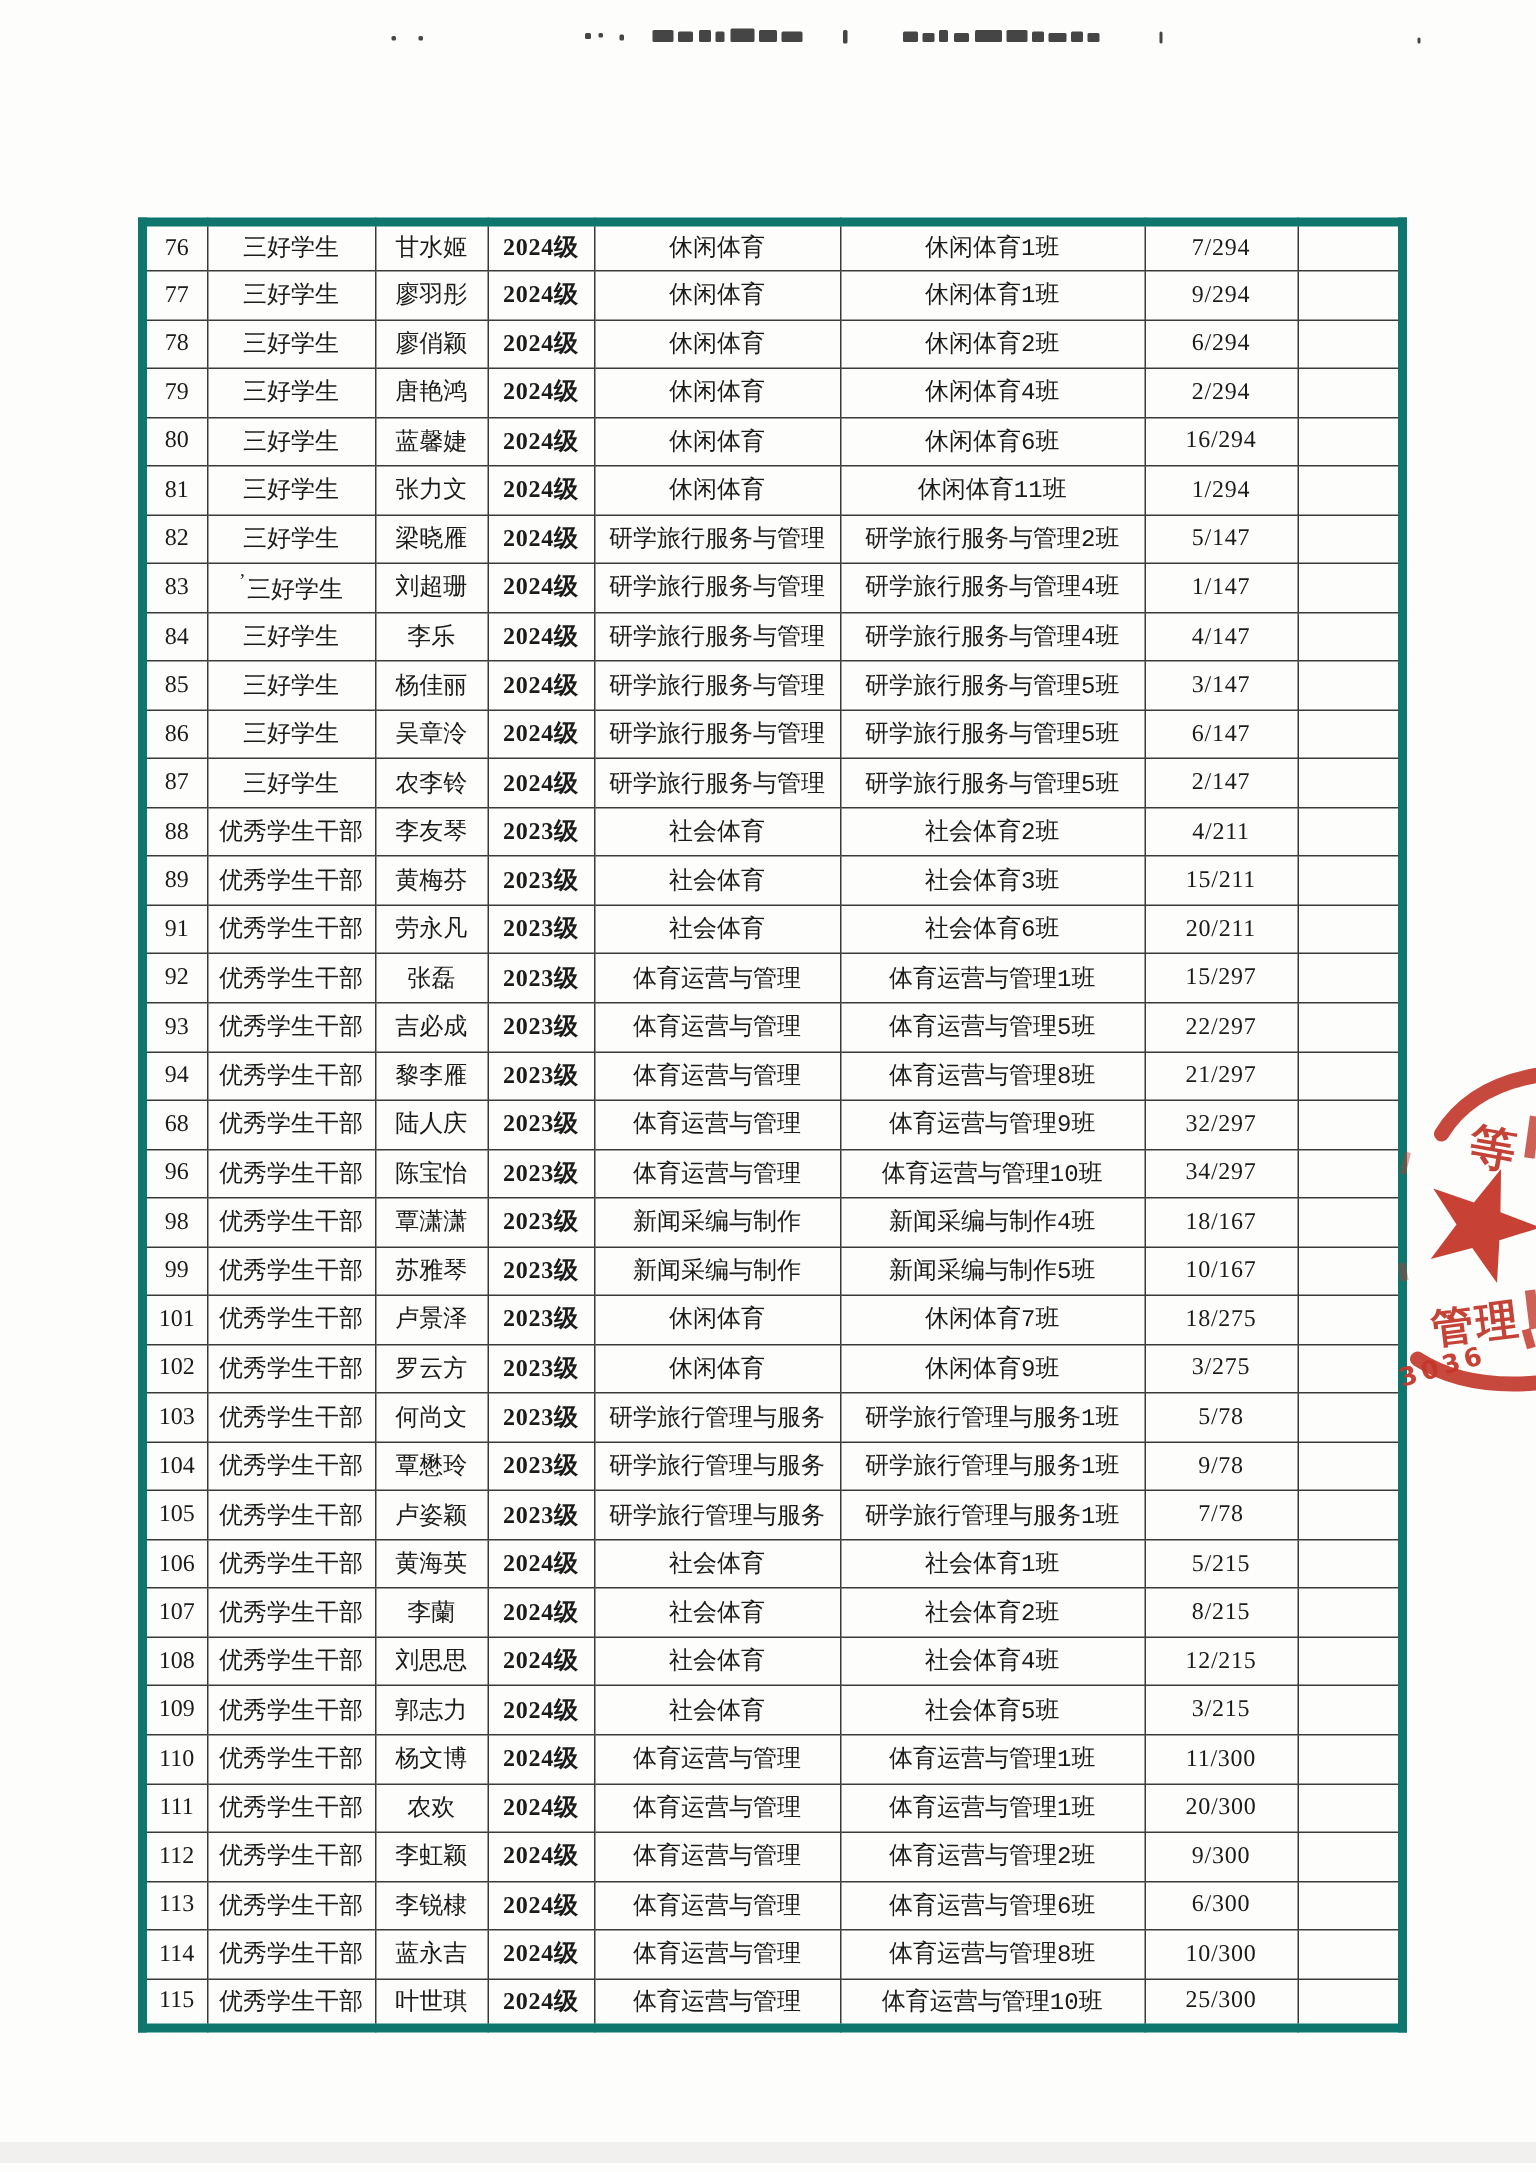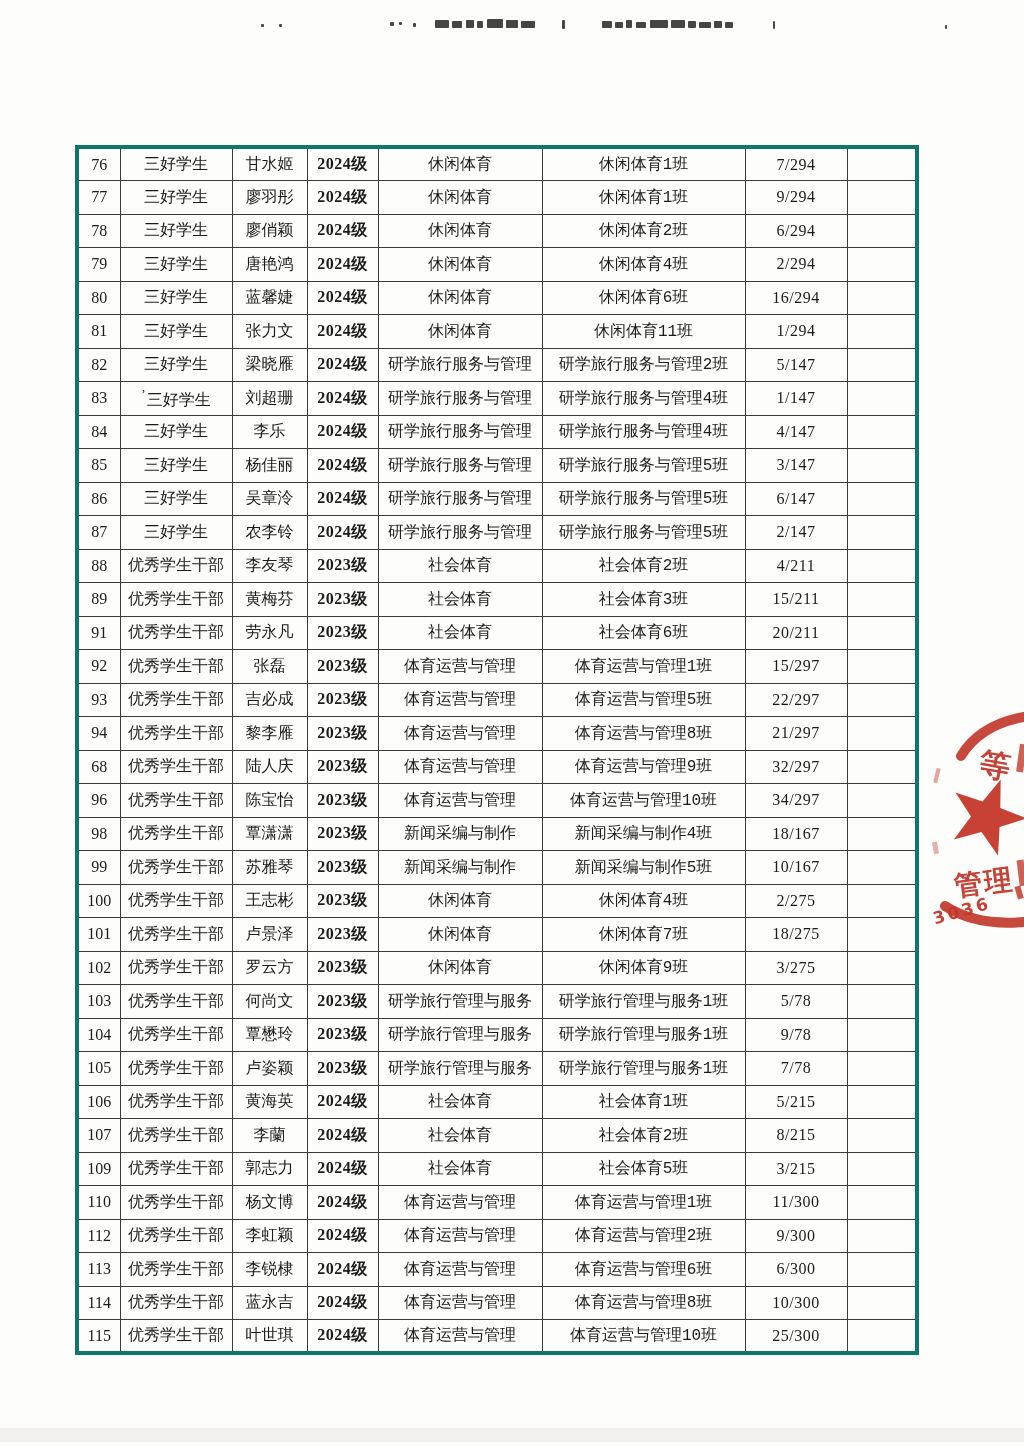--- a/index.html
+++ b/index.html
@@ -18,25 +18,25 @@
   .bottom-band{
     position:absolute;left:0;top:1428px;width:1024px;height:14px;
     background:#f1f0ee;
   }
   
   .artifact{
     position:absolute;background:#1c1c1c;opacity:.82;border-radius:1px;
   }
   
   table.awards{
-    position:absolute;left:75px;top:145px;
+    position:absolute;left:92px;top:145px;
     width:840px;height:1210px;
     border-collapse:collapse;
     table-layout:fixed;
-    border:4px solid #0f766e;
+    border:6px solid #0f766e;
   }
   table.awards td{
     border:1px solid #3a3a3a;
     text-align:center;
     vertical-align:middle;
     color:#1b1b1b;
     font-size:16px;
     padding:0 2px;
     overflow:hidden;
     white-space:nowrap;
@@ -314,30 +314,20 @@
           <td data-name="cell-no">99</td>
           <td data-name="cell-award">优秀学生干部</td>
           <td data-name="cell-name">苏雅琴</td>
           <td data-name="cell-grade">2023级</td>
           <td data-name="cell-major">新闻采编与制作</td>
           <td data-name="cell-cls">新闻采编与制作5班</td>
           <td data-name="cell-rank">10/167</td>
           <td data-name="cell-blank"></td>
         </tr>
         <tr data-name="table-row">
-          <td data-name="cell-no">100</td>
-          <td data-name="cell-award">优秀学生干部</td>
-          <td data-name="cell-name">王志彬</td>
-          <td data-name="cell-grade">2023级</td>
-          <td data-name="cell-major">休闲体育</td>
-          <td data-name="cell-cls">休闲体育4班</td>
-          <td data-name="cell-rank">2/275</td>
-          <td data-name="cell-blank"></td>
-        </tr>
-        <tr data-name="table-row">
           <td data-name="cell-no">101</td>
           <td data-name="cell-award">优秀学生干部</td>
           <td data-name="cell-name">卢景泽</td>
           <td data-name="cell-grade">2023级</td>
           <td data-name="cell-major">休闲体育</td>
           <td data-name="cell-cls">休闲体育7班</td>
           <td data-name="cell-rank">18/275</td>
           <td data-name="cell-blank"></td>
         </tr>
         <tr data-name="table-row">
@@ -394,37 +384,57 @@
           <td data-name="cell-no">107</td>
           <td data-name="cell-award">优秀学生干部</td>
           <td data-name="cell-name">李蘭</td>
           <td data-name="cell-grade">2024级</td>
           <td data-name="cell-major">社会体育</td>
           <td data-name="cell-cls">社会体育2班</td>
           <td data-name="cell-rank">8/215</td>
           <td data-name="cell-blank"></td>
         </tr>
         <tr data-name="table-row">
+          <td data-name="cell-no">108</td>
+          <td data-name="cell-award">优秀学生干部</td>
+          <td data-name="cell-name">刘思思</td>
+          <td data-name="cell-grade">2024级</td>
+          <td data-name="cell-major">社会体育</td>
+          <td data-name="cell-cls">社会体育4班</td>
+          <td data-name="cell-rank">12/215</td>
+          <td data-name="cell-blank"></td>
+        </tr>
+        <tr data-name="table-row">
           <td data-name="cell-no">109</td>
           <td data-name="cell-award">优秀学生干部</td>
           <td data-name="cell-name">郭志力</td>
           <td data-name="cell-grade">2024级</td>
           <td data-name="cell-major">社会体育</td>
           <td data-name="cell-cls">社会体育5班</td>
           <td data-name="cell-rank">3/215</td>
           <td data-name="cell-blank"></td>
         </tr>
         <tr data-name="table-row">
           <td data-name="cell-no">110</td>
           <td data-name="cell-award">优秀学生干部</td>
           <td data-name="cell-name">杨文博</td>
           <td data-name="cell-grade">2024级</td>
           <td data-name="cell-major">体育运营与管理</td>
           <td data-name="cell-cls">体育运营与管理1班</td>
           <td data-name="cell-rank">11/300</td>
+          <td data-name="cell-blank"></td>
+        </tr>
+        <tr data-name="table-row">
+          <td data-name="cell-no">111</td>
+          <td data-name="cell-award">优秀学生干部</td>
+          <td data-name="cell-name">农欢</td>
+          <td data-name="cell-grade">2024级</td>
+          <td data-name="cell-major">体育运营与管理</td>
+          <td data-name="cell-cls">体育运营与管理1班</td>
+          <td data-name="cell-rank">20/300</td>
           <td data-name="cell-blank"></td>
         </tr>
         <tr data-name="table-row">
           <td data-name="cell-no">112</td>
           <td data-name="cell-award">优秀学生干部</td>
           <td data-name="cell-name">李虹颖</td>
           <td data-name="cell-grade">2024级</td>
           <td data-name="cell-major">体育运营与管理</td>
           <td data-name="cell-cls">体育运营与管理2班</td>
           <td data-name="cell-rank">9/300</td>

